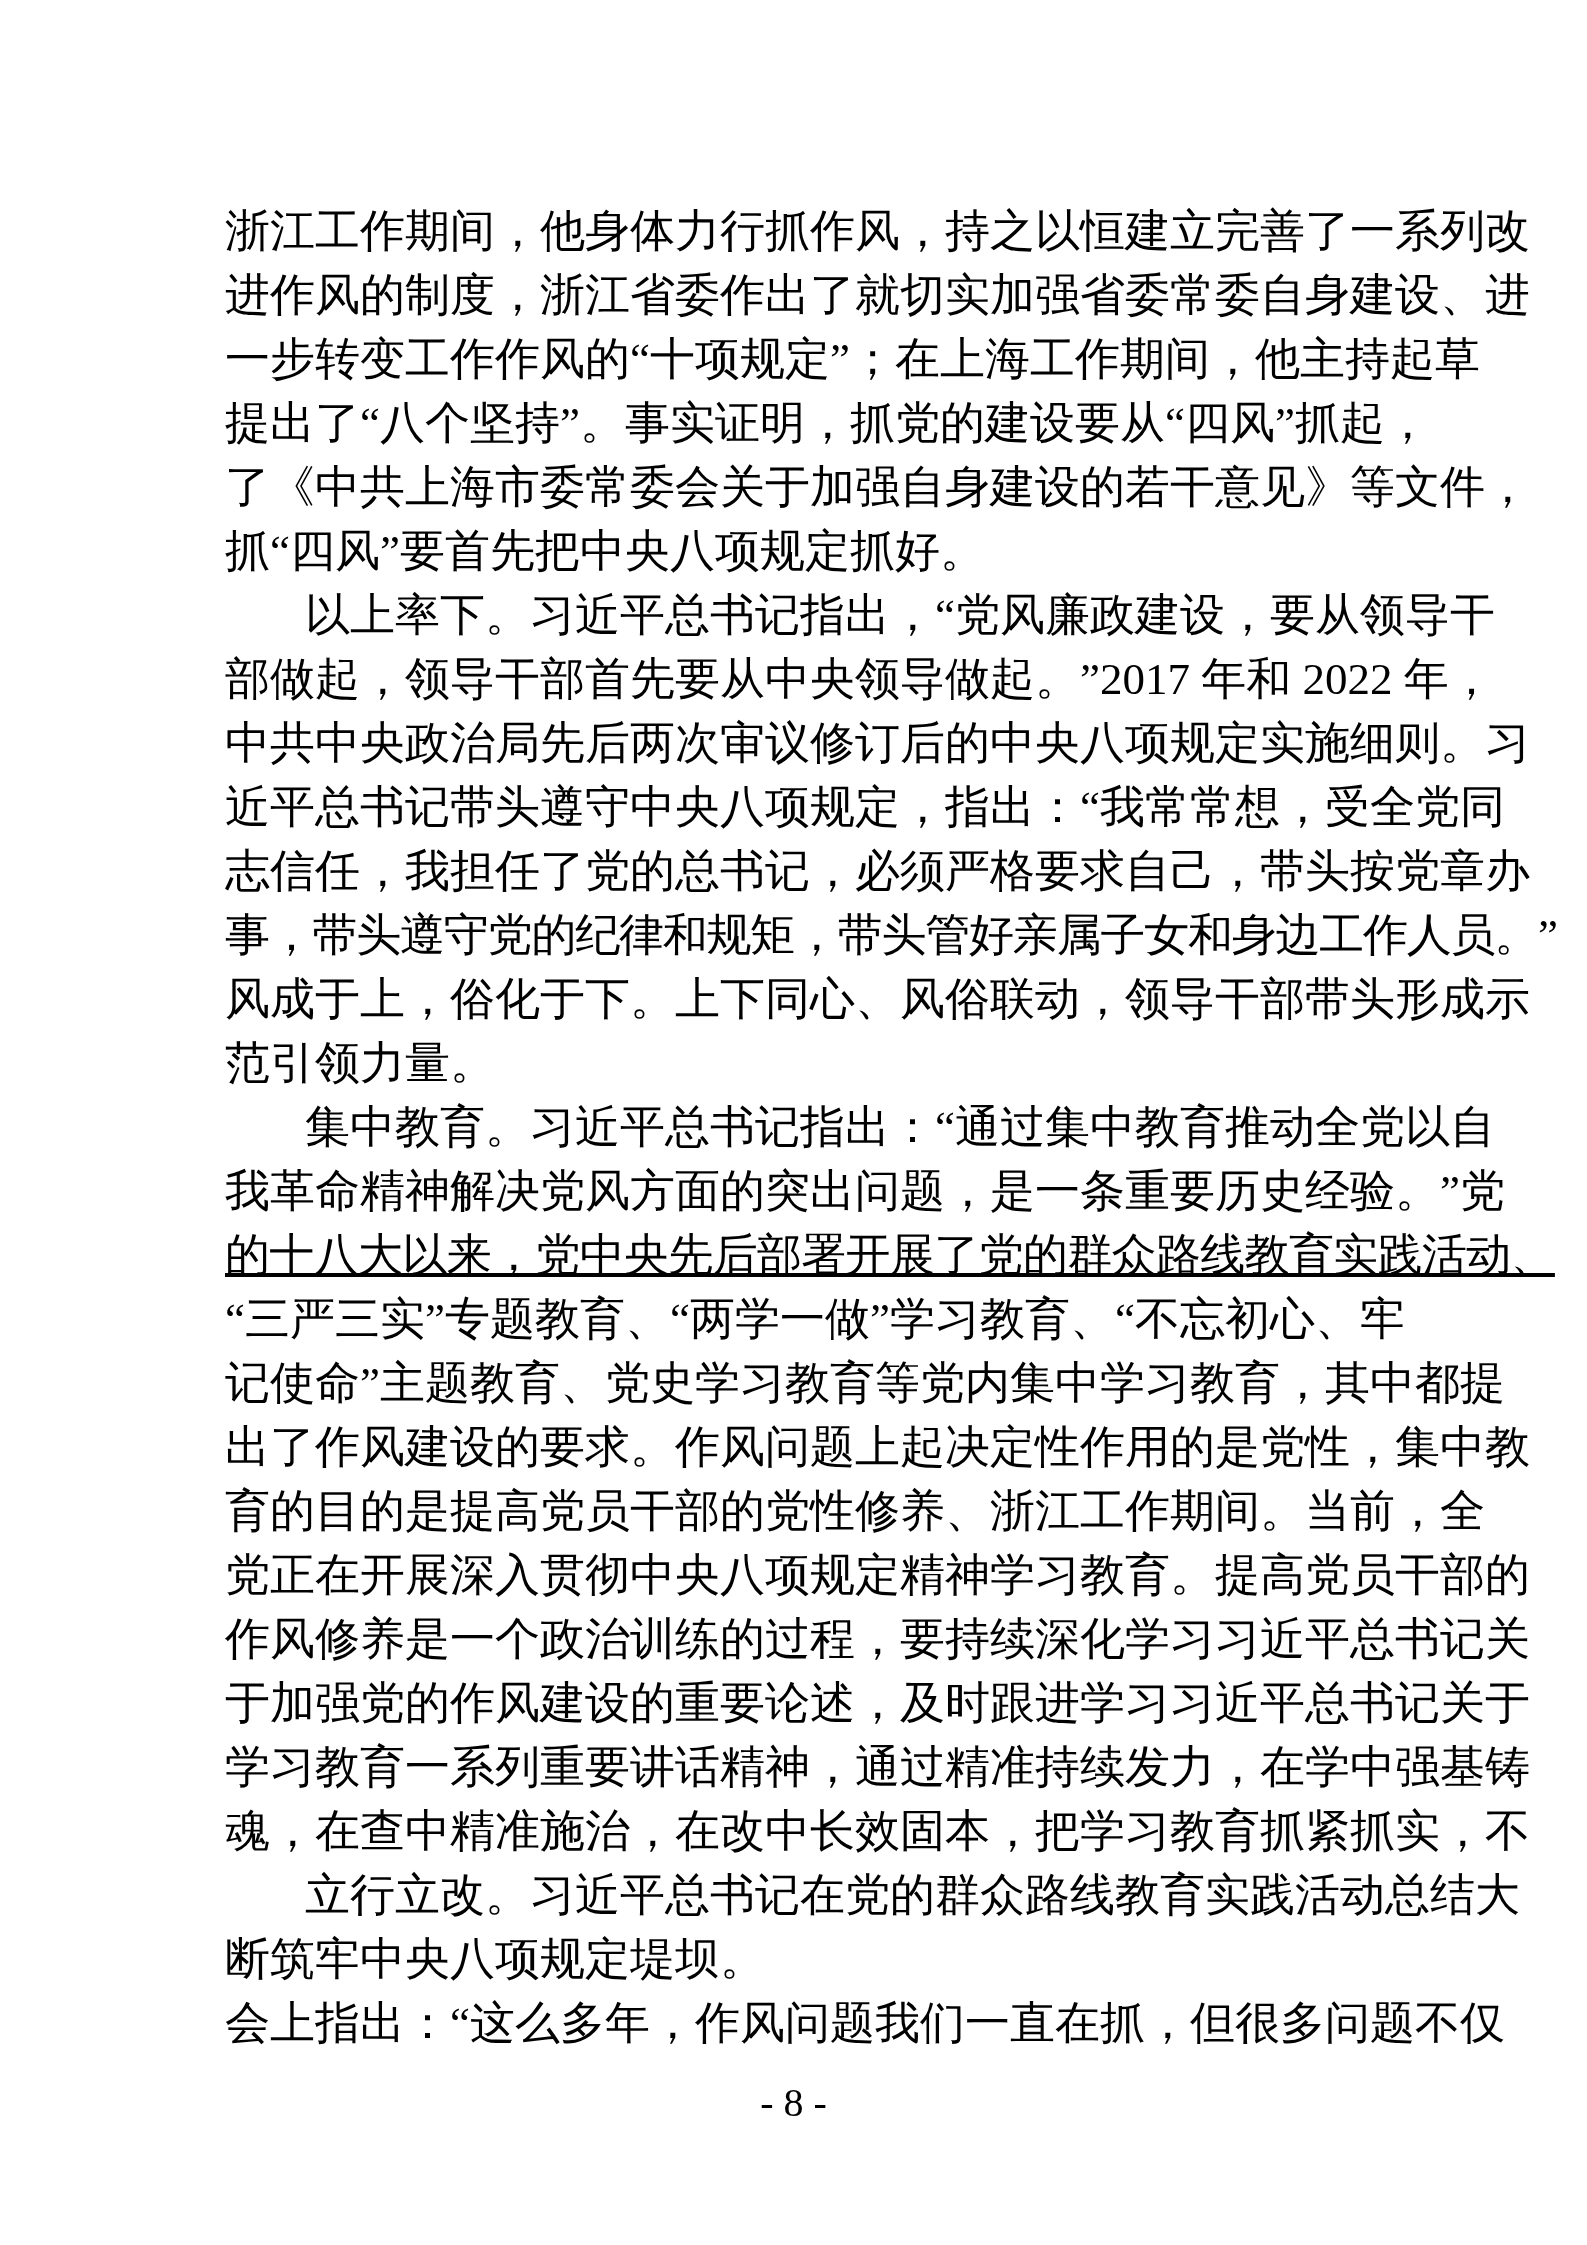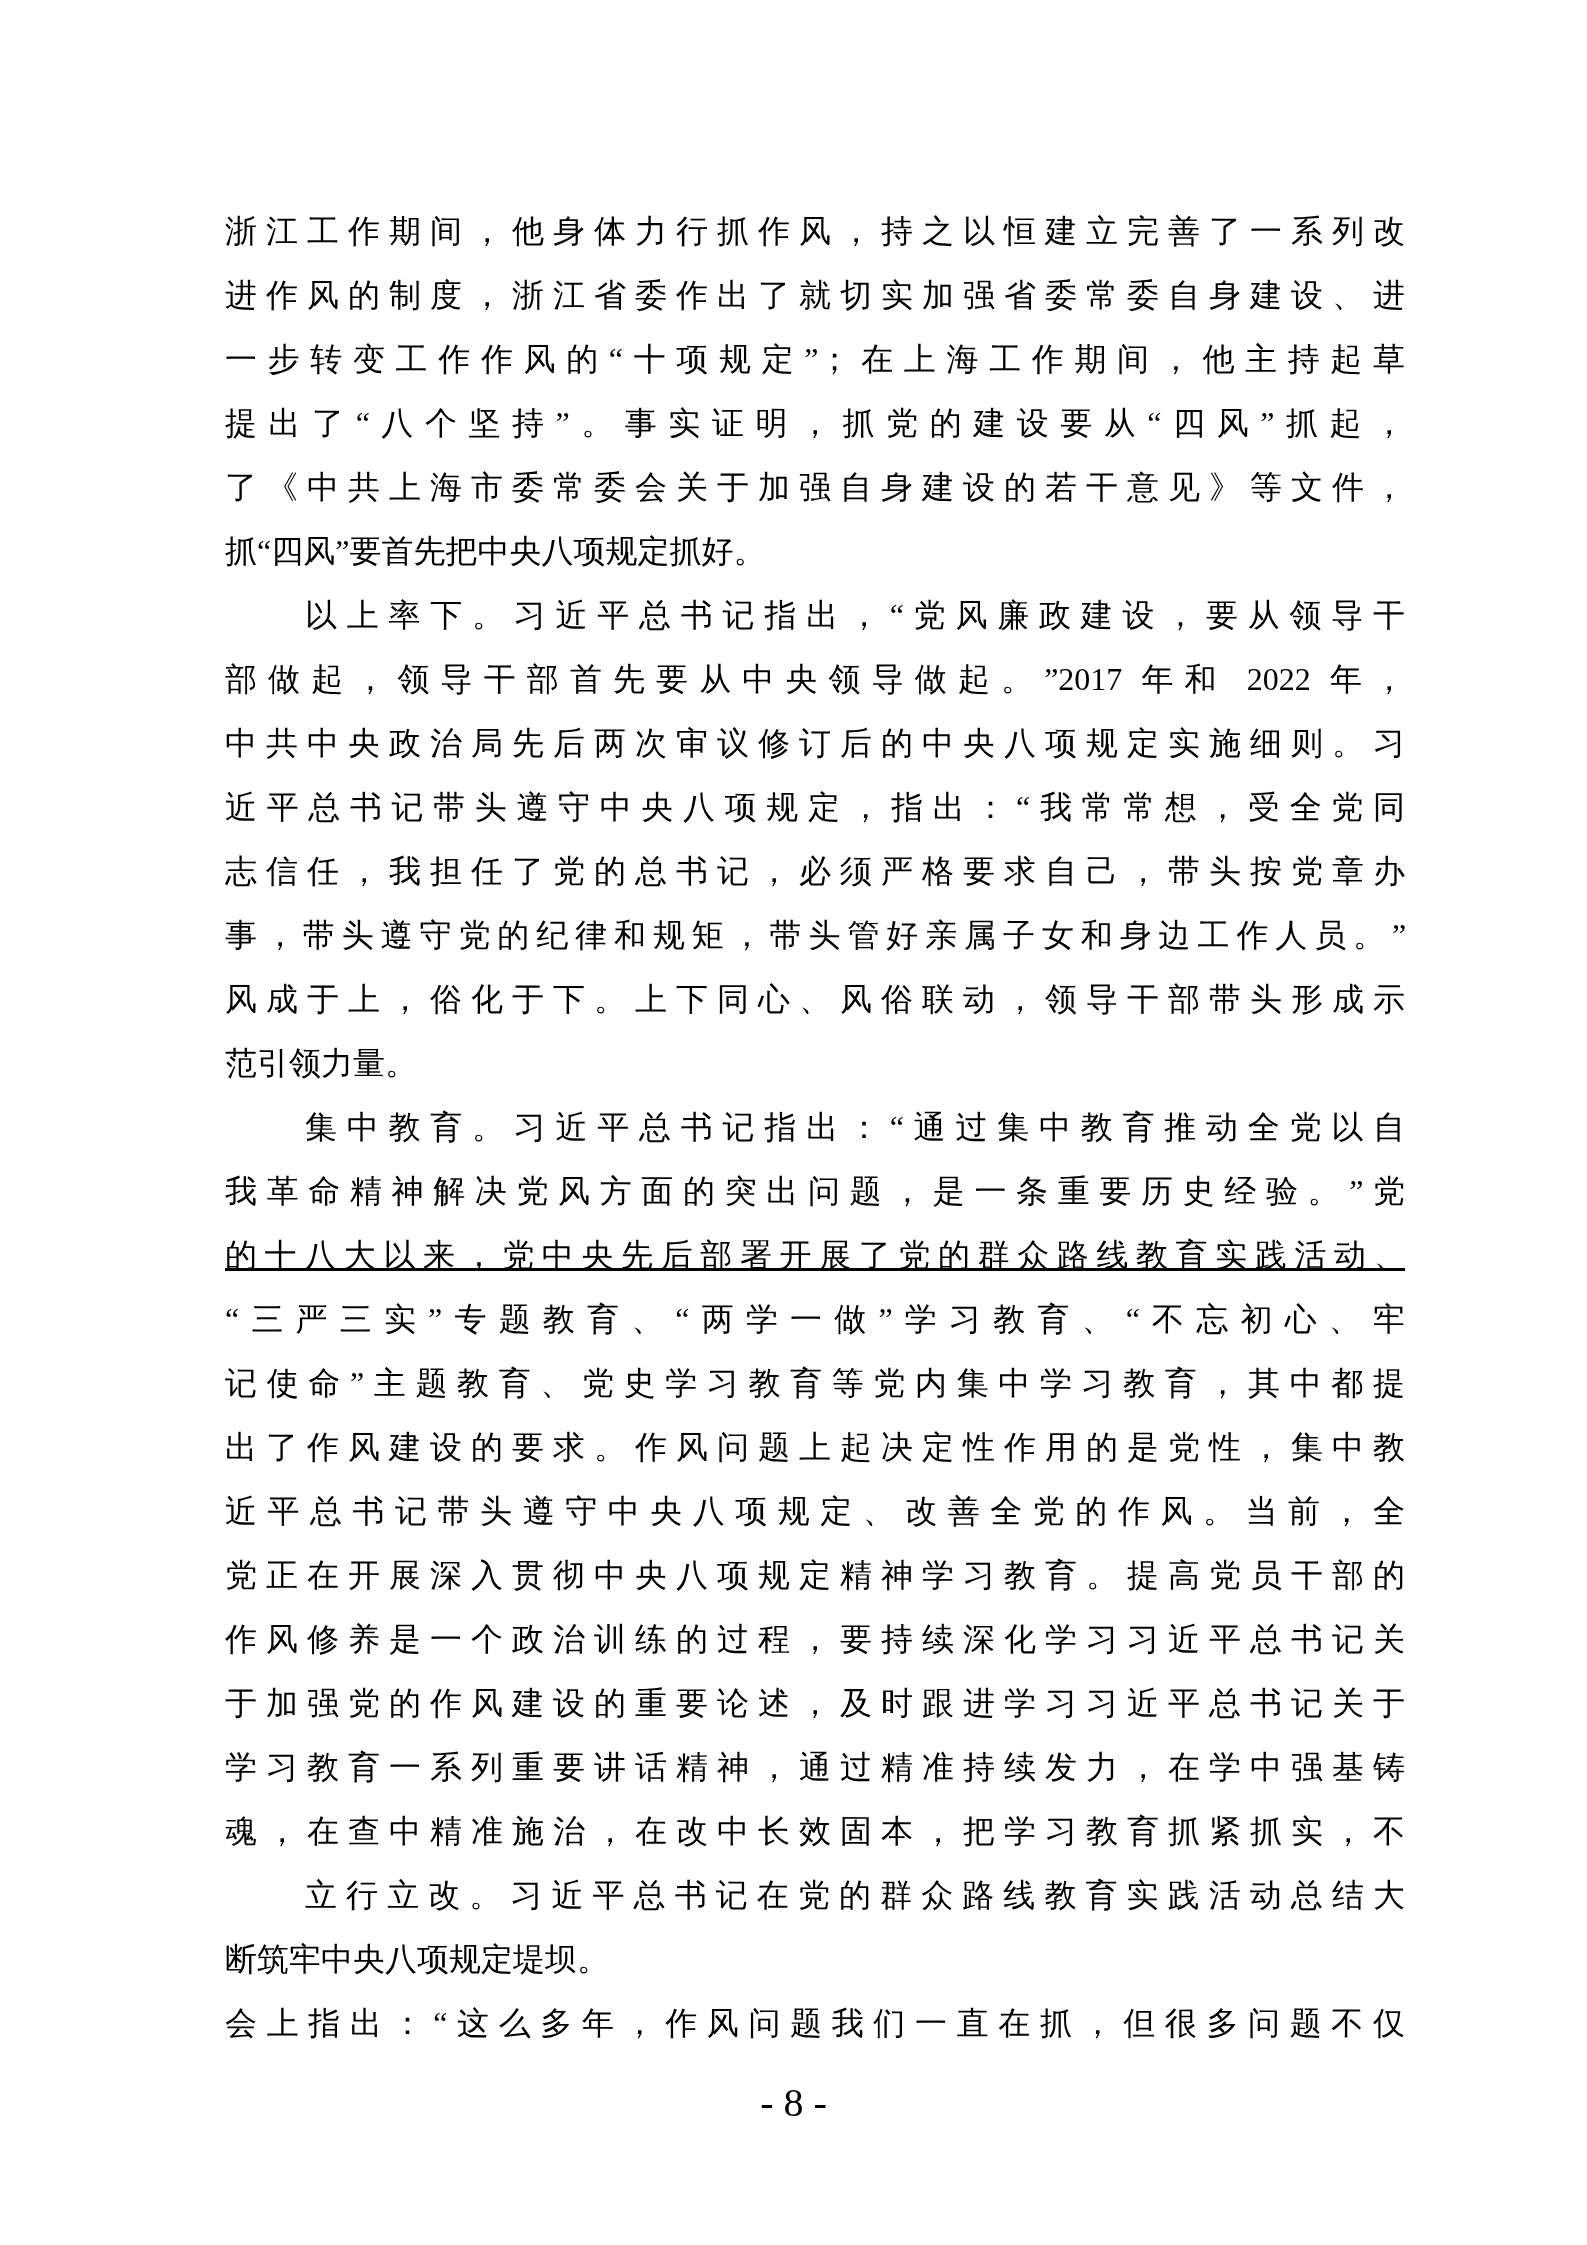--- a/index.html
+++ b/index.html
@@ -20,21 +20,21 @@
   }
   .text-block {
     position: absolute;
     left: 225px;
     top: 199px;
     width: 1180px;
   }
   .line {
     height: 64px;
     line-height: 64px;
-    font-size: 32px;
+    font-size: 45px;
     white-space: nowrap;
     overflow: visible;
   }
   .line.justify {
     text-align: justify;
     text-align-last: justify;
   }
   .line.indent {
     text-indent: 80px;
   }
@@ -67,21 +67,21 @@
       <div class="line justify">志信任，我担任了党的总书记，必须严格要求自己，带头按党章办</div>
       <div class="line justify" style="letter-spacing: -1.23px;">事，带头遵守党的纪律和规矩，带头管好亲属子女和身边工作人员。”</div>
       <div class="line justify">风成于上，俗化于下。上下同心、风俗联动，领导干部带头形成示</div>
       <div class="line">范引领力量。</div>
       <div class="line justify indent">集中教育。习近平总书记指出：“通过集中教育推动全党以自</div>
       <div class="line justify">我革命精神解决党风方面的突出问题，是一条重要历史经验。”党</div>
       <div class="line justify" style="letter-spacing: -0.67px; text-decoration: underline;">的十八大以来，党中央先后部署开展了党的群众路线教育实践活动、</div>
       <div class="line justify">“三严三实”专题教育、“两学一做”学习教育、“不忘初心、牢</div>
       <div class="line justify">记使命”主题教育、党史学习教育等党内集中学习教育，其中都提</div>
       <div class="line justify">出了作风建设的要求。作风问题上起决定性作用的是党性，集中教</div>
-      <div class="line justify">近平总书记带头遵守中央八项规定、改善全党的作风。当前，全</div>
+      <div class="line justify">育的目的是提高党员干部的党性修养、浙江工作期间。当前，全</div>
       <div class="line justify">党正在开展深入贯彻中央八项规定精神学习教育。提高党员干部的</div>
       <div class="line justify">作风修养是一个政治训练的过程，要持续深化学习习近平总书记关</div>
       <div class="line justify">于加强党的作风建设的重要论述，及时跟进学习习近平总书记关于</div>
       <div class="line justify">学习教育一系列重要讲话精神，通过精准持续发力，在学中强基铸</div>
       <div class="line justify">魂，在查中精准施治，在改中长效固本，把学习教育抓紧抓实，不</div>
       <div class="line justify indent">立行立改。习近平总书记在党的群众路线教育实践活动总结大</div>
       <div class="line">断筑牢中央八项规定堤坝。</div>
       <div class="line justify">会上指出：“这么多年，作风问题我们一直在抓，但很多问题不仅</div>
     </div>
   <div class="footer">- 8 -</div>

